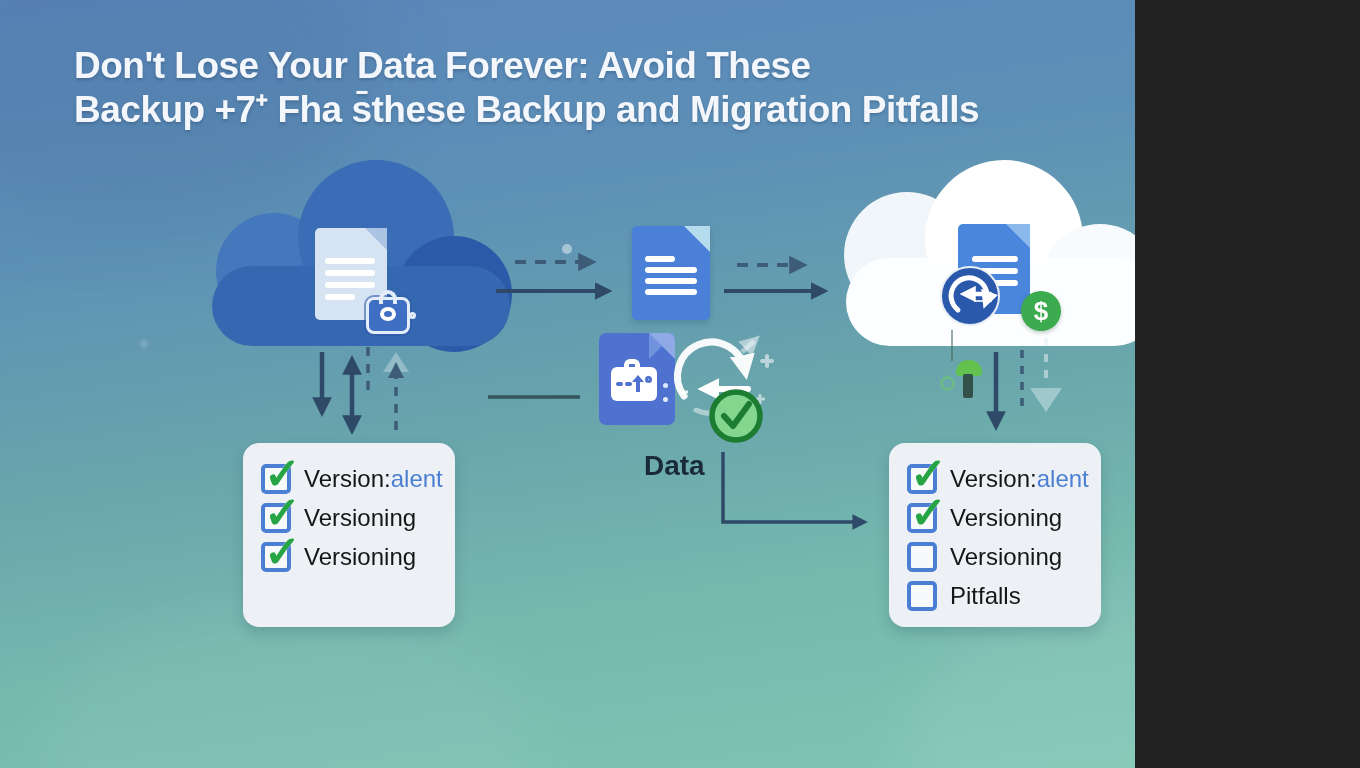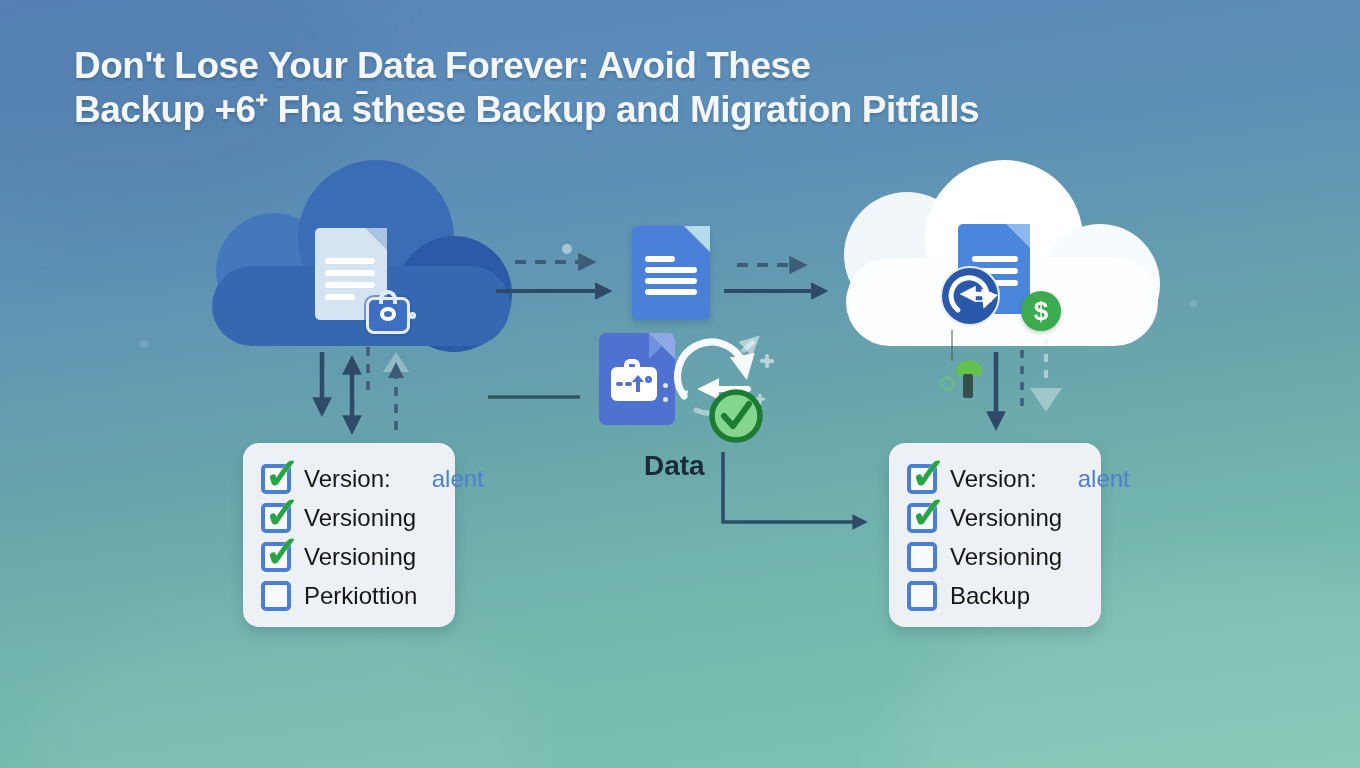--- a/index.html
+++ b/index.html
@@ -1,17 +1,17 @@
 <!DOCTYPE html>
 <html><head>
 <meta charset="utf-8">
 <style>
   html,body{margin:0;padding:0;background:#222;}
   *{box-sizing:border-box;font-family:"Liberation Sans",sans-serif;}
-  .canvas{position:relative;width:1360px;height:768px;overflow:hidden;
+  .canvas{position:relative;width:1135px;height:768px;overflow:hidden;
     background:linear-gradient(172deg,#5a86bb 0%,#5d90b6 28%,#68a4ac 52%,#74b8ae 74%,#7fc6b3 100%);padding-left:44px;}
   .blob{position:absolute;border-radius:50%;pointer-events:none;}
   .b1{left:-120px;top:-80px;width:500px;height:300px;background:rgba(40,70,110,.10);filter:blur(40px);}
   .b2{left:900px;top:560px;width:700px;height:400px;background:rgba(255,255,255,.08);filter:blur(30px);}
   .b3{left:40px;top:600px;width:500px;height:300px;background:rgba(255,255,255,.05);filter:blur(30px);}
   .dot{position:absolute;border-radius:50%;background:rgba(255,255,255,.45);}
 
   .title{position:absolute;left:74px;top:44px;width:1000px;color:#f3f7fb;font-weight:bold;
     text-shadow:0 2px 3px rgba(20,40,70,.25);letter-spacing:-.5px;}
   .title .l1{font-size:37px;line-height:44px;}
@@ -72,41 +72,41 @@
   .card{position:absolute;width:212px;height:184px;background:#edf1f5;border-radius:16px;
     box-shadow:0 6px 14px rgba(25,60,70,.20);padding:16px 0 0 18px;}
   .card.left{left:243px;top:443px;}
   .card.right{left:889px;top:443px;}
   .row{position:relative;display:flex;align-items:center;height:39px;}
   .cbox{position:relative;width:30px;height:30px;border:4px solid #4a7fd4;border-radius:5px;background:rgba(255,255,255,.6);
     flex:0 0 auto;margin-right:13px;}
   .cmark{position:absolute;left:-1px;top:-16px;font-size:44px;font-weight:bold;color:#27a444;line-height:1;
     text-shadow:0 0 2px rgba(255,255,255,.6);pointer-events:none;}
   .itext{font-size:24px;color:#161616;white-space:nowrap;}
-  .isuffix{font-size:24px;color:#4a7fd4;white-space:nowrap;margin-left:41px;}
+  .isuffix{font-size:24px;color:#4a7fd4;white-space:nowrap;}
 
   .test-label{position:absolute;left:644px;top:450px;font-size:28px;font-weight:bold;color:#1b2a3a;}
 
   svg.overlay{position:absolute;left:0;top:0;pointer-events:none;}
 </style>
 </head>
 <body>
 
 <div class="canvas">
 
   <div class="blob b1"></div>
   <div class="blob b2"></div>
   <div class="blob b3"></div>
   <div class="dot" style="left:562px;top:244px;width:10px;height:10px;"></div>
   <div class="dot" style="left:140px;top:340px;width:8px;height:8px;opacity:.3;"></div>
   <div class="dot" style="left:1190px;top:300px;width:7px;height:7px;opacity:.35;"></div>
 
   <div class="title">
     <div class="l1">Don't Lose Your Data Forever: Avoid These</div>
-    <div class="l2">Backup +6⁺ Fha s̄these Backup and Migration Pitfalls</div>
+    <div class="l2">Backup +7⁺ Fha s̄these Backup and Migration Pitfalls</div>
   </div>
 
   <div>
     <div class="circ" style="left:216px;top:213px;width:116px;height:116px;background:#4478bd;"></div>
     <div class="circ" style="left:298px;top:160px;width:156px;height:156px;background:#3a6db6;"></div>
     <div class="circ" style="left:396px;top:236px;width:116px;height:116px;background:#2b5ba8;"></div>
     <div class="cloudbase" style="left:212px;top:266px;width:298px;height:80px;background:#3568b0;"></div>
   </div>
 
   <div class="doc" style="left:315px;top:228px;width:72px;height:92px;">
@@ -261,25 +261,20 @@
       <span class="itext">Versioning</span>
         <span class="isuffix"></span>
     </div>
     <div class="row">
       <div class="cbox">
         <span class="cmark">✓</span>
       </div>
       <span class="itext">Versioning</span>
         <span class="isuffix"></span>
     </div>
-    <div class="row">
-      <div class="cbox"></div>
-      <span class="itext">Perkiottion</span>
-        <span class="isuffix"></span>
-    </div>
   </div>
 
   <div class="card right">
     <div class="row">
       <div class="cbox">
         <span class="cmark">✓</span>
       </div>
       <span class="itext">Version:</span>
         <span class="isuffix">alent</span>
     </div>
@@ -290,18 +285,18 @@
       <span class="itext">Versioning</span>
         <span class="isuffix"></span>
     </div>
     <div class="row">
       <div class="cbox"></div>
       <span class="itext">Versioning</span>
         <span class="isuffix"></span>
     </div>
     <div class="row">
       <div class="cbox"></div>
-      <span class="itext">Backup</span>
+      <span class="itext">Pitfalls</span>
         <span class="isuffix"></span>
     </div>
   </div>
 
 </div>
 
 </body></html>

